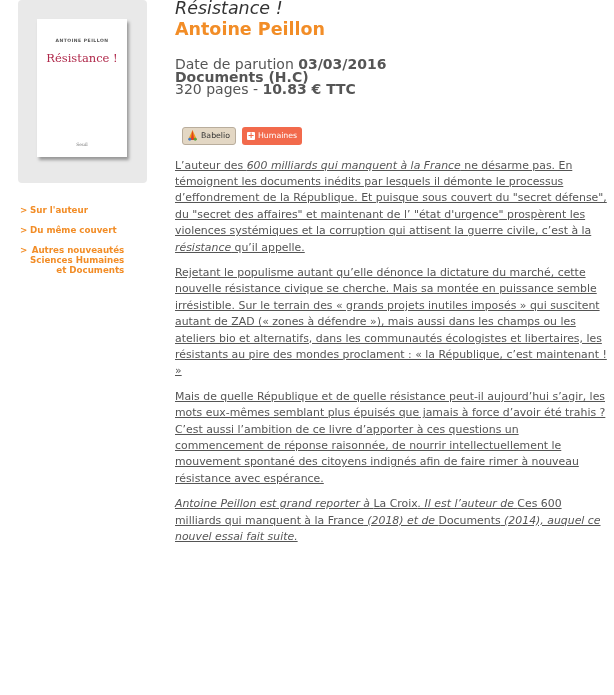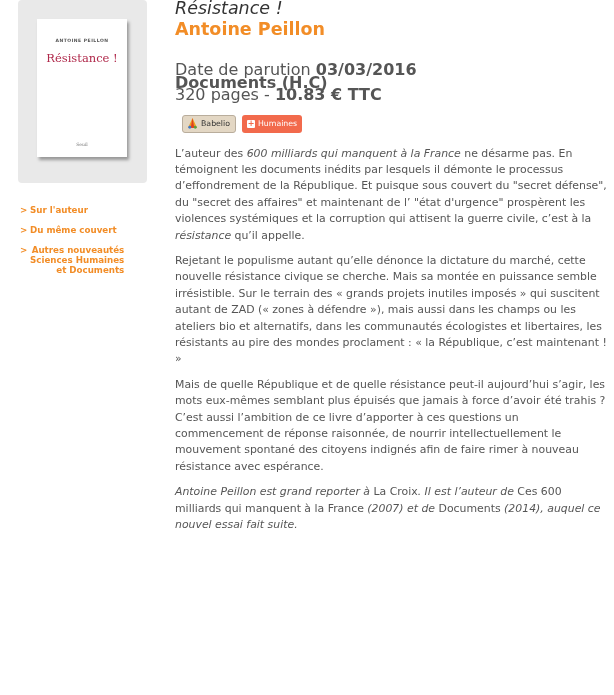--- a/index.html
+++ b/index.html
@@ -12,31 +12,31 @@
   .cover .c-pub { font-family: "DejaVu Serif", serif; font-size: 4.5px; color: #777; position: absolute; bottom: 10px; left: 0; right: 0; }
 
   .side-links { position: absolute; left: 20px; top: 205px; width: 140px; }
   .side-link { display: flex; font-size: 8.7px; font-weight: bold; color: #f28d27; line-height: 10px; margin-bottom: 10px; cursor: pointer; }
   .side-link .chev { width: 10px; flex: none; }
   .side-link .txt { white-space: pre-line; text-align: right; }
 
   .main { position: absolute; left: 175px; top: 0; width: 430px; }
   .title { font-family: "DejaVu Sans", sans-serif; font-style: italic; font-size: 17.5px; color: #333; line-height: 20px; margin-top: -2px; }
   .author { font-size: 17.5px; font-weight: bold; color: #f28d27; line-height: 22px; }
-  .meta { font-size: 16px; color: #555; line-height: 12.5px; margin-top: 24px; }
+  .meta { font-size: 14px; color: #555; line-height: 12.5px; margin-top: 18px; }
   .meta b { color: #555; }
 
-  .buttons { display: flex; gap: 6px; margin-top: 13px; margin-left: 7px; }
+  .buttons { display: flex; gap: 6px; margin-top: 31px; margin-left: 7px; }
   .btn-babelio { display: flex; align-items: center; height: 16px; padding: 0 5px 0 4px; background: #e3d7c4; border: 1px solid #b9ad9c; border-radius: 3px; font-size: 7.8px; color: #333; cursor: pointer; }
   .btn-babelio .bab-icon { width: 11px; height: 11px; margin-right: 3px; }
   .btn-share { display: flex; align-items: center; height: 18px; padding: 0 5px; background: #f26a4c; border-radius: 3px; font-size: 7.8px; color: #fff; cursor: pointer; }
   .btn-share .plus { width: 8px; height: 8px; background: #fff; border-radius: 1px; color: #f26a4c; font-size: 8px; line-height: 8px; text-align: center; font-weight: bold; margin-right: 3px; }
 
   .desc { margin-top: 13px; font-size: 10.9px; line-height: 16.4px; color: #555; width: 432px; }
-  .desc p { margin: 0 0 9px 0; }
+  .desc p { margin: 0 0 9px 0; text-decoration: underline; }
   .desc i { font-style: italic; }
 </style>
 </head>
 <body>
 
 <div class="cover-frame">
   <div class="cover">
     <div class="c-author">ANTOINE PEILLON</div>
     <div class="c-title">Résistance !</div>
     <div class="c-pub">Seuil</div>
@@ -82,15 +82,15 @@
     <div class="btn-share">
       <span class="plus">+</span>
       <span>Humaines</span>
     </div>
   </div>
 
   <div class="desc">
     <p><span>L’auteur des </span><i>600 milliards qui manquent à la France</i><span> ne désarme pas. En témoignent les documents inédits par lesquels il démonte le processus d’effondrement de la République. Et puisque sous couvert du "secret défense", du "secret des affaires" et maintenant de l’ "état d'urgence" prospèrent les violences systémiques et la corruption qui attisent la guerre civile, c’est à la </span><i>résistance</i><span> qu’il appelle.</span></p>
     <p>Rejetant le populisme autant qu’elle dénonce la dictature du marché, cette nouvelle résistance civique se cherche. Mais sa montée en puissance semble irrésistible. Sur le terrain des « grands projets inutiles imposés » qui suscitent autant de ZAD (« zones à défendre »), mais aussi dans les champs ou les ateliers bio et alternatifs, dans les communautés écologistes et libertaires, les résistants au pire des mondes proclament : « la République, c’est maintenant ! »</p>
     <p>Mais de quelle République et de quelle résistance peut-il aujourd’hui s’agir, les mots eux-mêmes semblant plus épuisés que jamais à force d’avoir été trahis ? C’est aussi l’ambition de ce livre d’apporter à ces questions un commencement de réponse raisonnée, de nourrir intellectuellement le mouvement spontané des citoyens indignés afin de faire rimer à nouveau résistance avec espérance.</p>
-    <p><i>Antoine Peillon est grand reporter à </i><span>La Croix</span><i>. Il est l’auteur de </i><span>Ces 600 milliards qui manquent à la France</span><i> (2007) et de </i><span>Documents</span><i> (2014), auquel ce nouvel essai fait suite.</i></p>
+    <p><i>Antoine Peillon est grand reporter à </i><span>La Croix</span><i>. Il est l’auteur de </i><span>Ces 600 milliards qui manquent à la France</span><i> (2018) et de </i><span>Documents</span><i> (2014), auquel ce nouvel essai fait suite.</i></p>
   </div>
 </div>
 
 </body></html>

